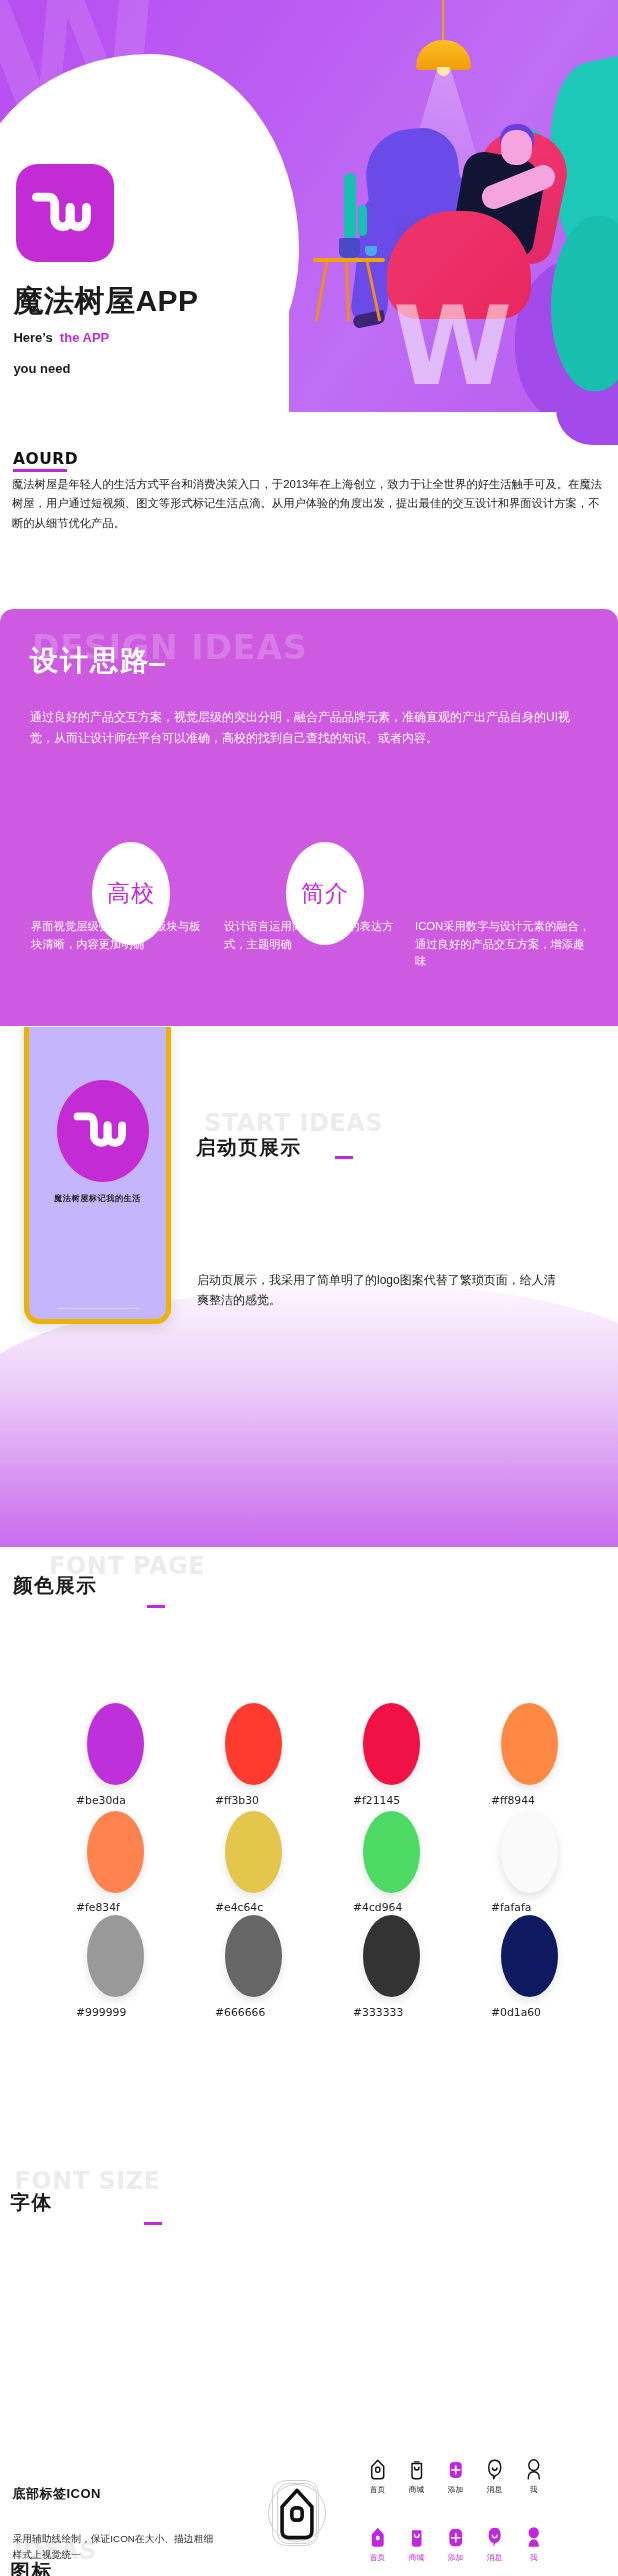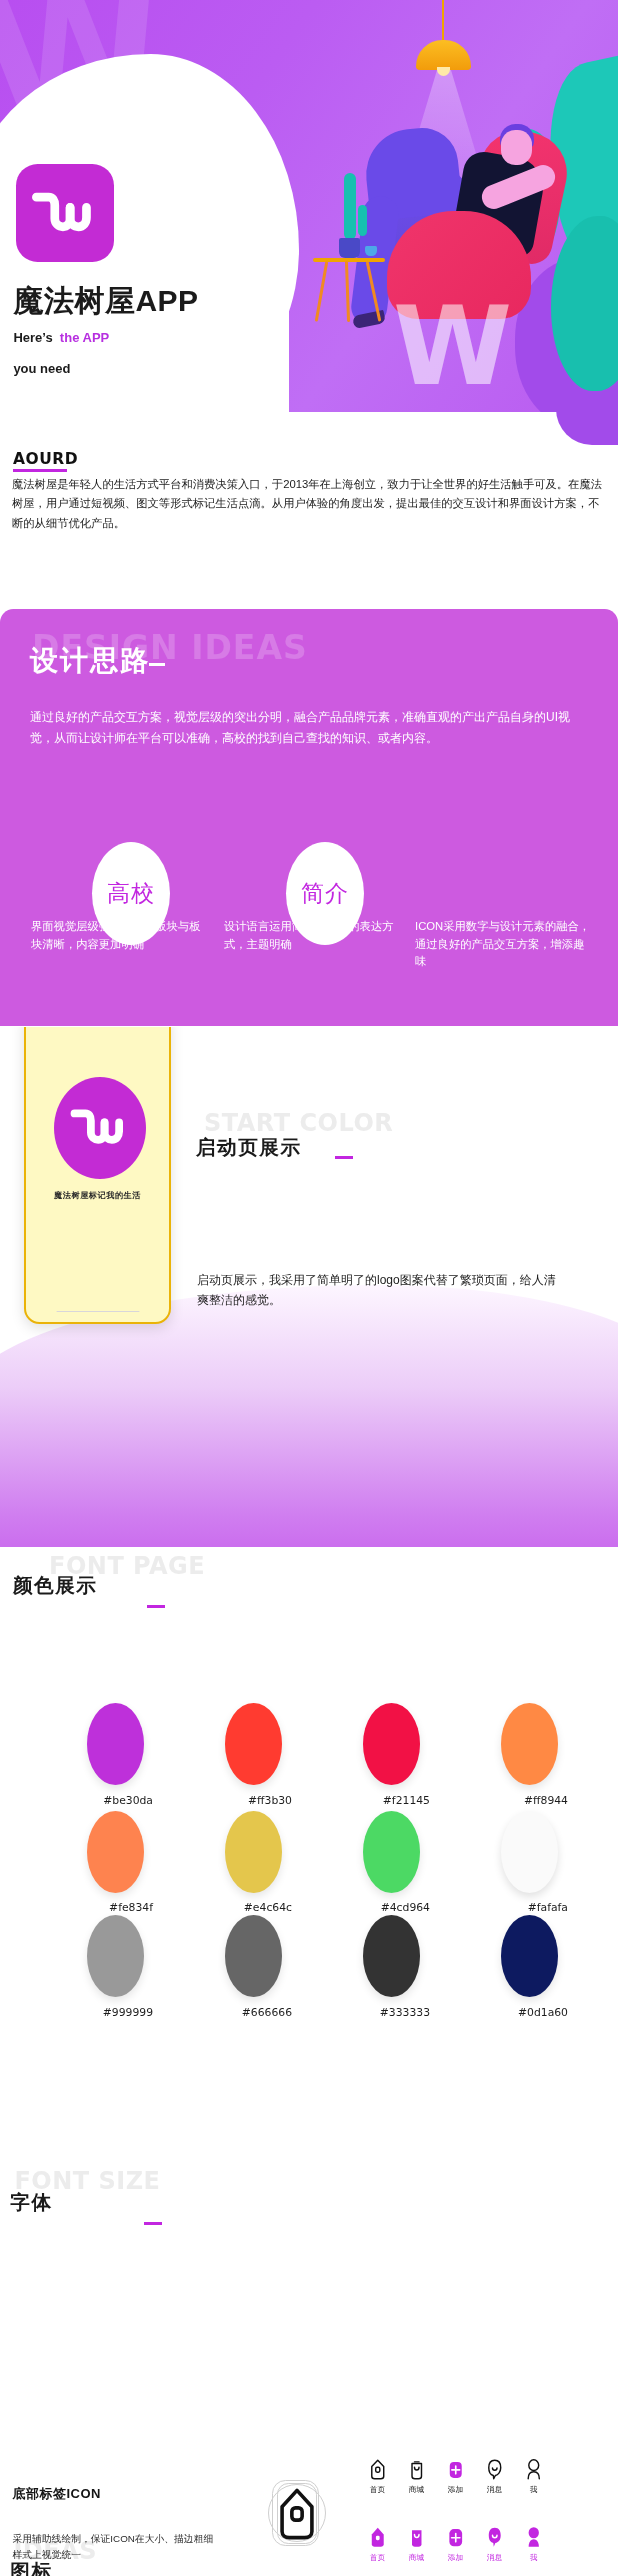--- a/index.html
+++ b/index.html
@@ -127,22 +127,22 @@
   .ideadesc { position:absolute; width:178px; font-size:11.3px; line-height:1.55; color:#fff; }
 
   
   #start { top:1027px; height:520px; background:#fff; overflow:hidden; }
   #start .wave {
     position:absolute; left:-41px; top:258px; width:721px; height:319px;
     background:linear-gradient(180deg,#fdf6ff 0%,#eccdf8 32%,#d07ef0 72%,#c251ea 100%);
     border-radius:58% 42% 0 0 / 38% 30% 0 0;
   }
   .phone {
-    position:absolute; background:#fef9c3; border-radius:15.5px;
-    box-shadow:0 3.1px 13.4px rgba(0,0,0,.13); border:2px solid #eab308;font-family:Liberation Serif, serif;
+    position:absolute; background:#c4b5fd; border-radius:15.5px;
+    box-shadow:0 3.1px 13.4px rgba(0,0,0,.13); border:5px solid #eab308;font-family:Liberation Serif, serif;
   }
   #start .phone { left:24px; top:-16.5px; width:147px; height:313px; }
   #start .splash-logo { position:absolute; left:28px; top:64px; width:92px; height:102px;
     background:#c32bd4; border-radius:50%; }
   #start .splash-cap { position:absolute; left:0; right:0; top:177px; text-align:center;
     font-size:8.2px; font-weight:700; color:#2a2a2a; letter-spacing:0.5px; }
   #start .homebar { position:absolute; left:50%; transform:translateX(-50%); bottom:9.3px;
     width:83px; height:1.5px; background:#d8d6da; border-radius:1px; }
   #start .ghost3 { left:204px; top:82px; }
   #start h2 { left:196px; top:107px; }
@@ -150,21 +150,21 @@
   #start p { position:absolute; left:197px; top:243px; width:361px; font-size:12px;
     line-height:1.7; color:#1c1c1c; }
 
   
   #colors { top:1547px; height:479px; background:#fff; }
   #colors .ghost3 { left:49px; top:5.2px; }
   #colors h2 { left:13px; top:25px; }
   #colors .d { left:147px; top:58px; }
   .swatch { position:absolute; width:57px; height:82px; border-radius:50%;
     box-shadow:0 4.1px 8.2px rgba(0,0,0,.10); }
-  .swlabel { position:absolute; width:77px; text-align:right; font-size:10.8px; color:#1d1d1d;
+  .swlabel { position:absolute; width:77px; text-align:left; font-size:10.8px; color:#1d1d1d;
     font-family:"DejaVu Sans",sans-serif; }
 
   
   #fonts { top:2026px; height:289px; background:#fff; }
   #fonts .ghost3 { left:14.4px; top:141px; }
   #fonts h2 { left:10.3px; top:163px; }
   #fonts .d { left:144px; top:196px; }
   .fname { position:absolute; font-size:14px; color:#151515; font-family:"DejaVu Sans",sans-serif; }
   .frow { position:absolute; font-size:12.4px; color:#151515; display:flex; gap:0; }
   .frow .c1 { width:46px; }
@@ -268,21 +268,21 @@
       <div class="wmark">
         <svg width="64" height="41" viewBox="0 0 140 90">
           <path d="M14 14 L38 14 C46 14 50 20 50 30 L50 56 C50 66 58 72 66 72 C74 72 80 66 80 56 L80 34" stroke="#fff" stroke-width="17" fill="none" stroke-linecap="round" stroke-linejoin="round"></path>
           <path d="M80 34 L80 56 C80 66 88 72 96 72 C106 72 112 64 112 54 L112 34" stroke="#fff" stroke-width="17" fill="none" stroke-linecap="round"></path>
         </svg>
       </div>
     </div>
     <div class="splash-cap">魔法树屋标记我的生活</div>
     <div class="homebar"></div>
   </div>
-  <div class="ghost ghost3">START COLOR</div>
+  <div class="ghost ghost3">START IDEAS</div>
   <h2 class="cn-head">启动页展示</h2>
   <div class="dash d"></div>
   <p>启动页展示，我采用了简单明了的logo图案代替了繁琐页面，给人清爽整洁的感觉。</p>
 </section>
 
 <section class="sec" id="colors">
   <div class="ghost ghost3">FONT PAGE</div>
   <h2 class="cn-head">颜色展示</h2>
   <div class="dash d"></div>
 

